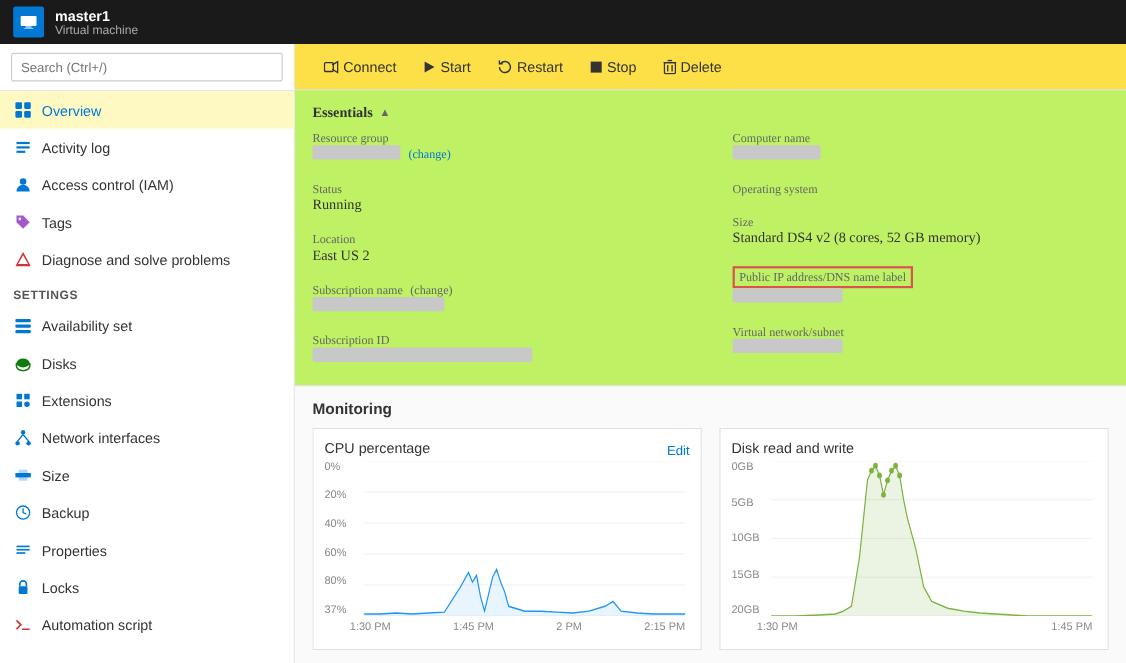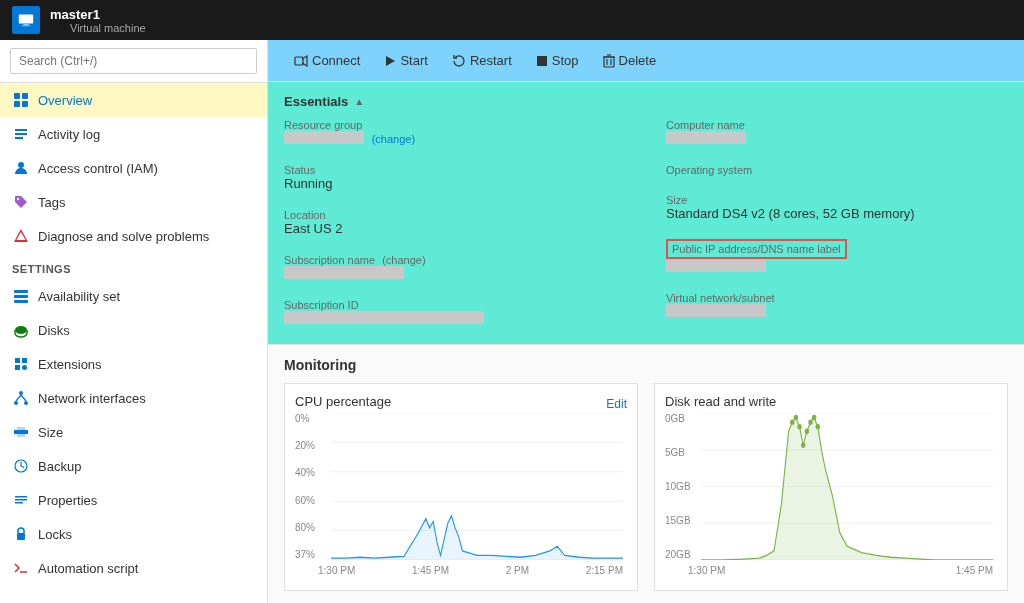--- a/index.html
+++ b/index.html
@@ -4,21 +4,21 @@
   <style>
     * { box-sizing: border-box; margin: 0; padding: 0; }
     body { font-family: 'Segoe UI', Arial, sans-serif; font-size: 13px; background: #f2f2f2; display: flex; flex-direction: column; height: 603px; overflow: hidden; }
 
     
     .top-bar { background: #1a1a1a; color: #fff; height: 40px; display: flex; align-items: center; padding: 0 12px; gap: 10px; flex-shrink: 0; }
     .top-bar-icon { width: 28px; height: 28px; background: #0078d4; display: flex; align-items: center; justify-content: center; border-radius: 2px; }
     .top-bar-icon svg { width: 18px; height: 18px; fill: #fff; }
     .top-bar-title { display: flex; flex-direction: column; }
     .top-bar-main { font-size: 13px; font-weight: 600; color: #fff; }
-    .top-bar-sub { font-size: 11px; color: #aaa; margin-left: 20px; }
+    .top-bar-sub { font-size: 11px; color: #aaa; }
 
     
     .layout { display: flex; flex: 1; overflow: hidden; }
 
     
     .sidebar { width: 268px; background: #fff; border-right: 1px solid #e0e0e0; display: flex; flex-direction: column; flex-shrink: 0; overflow-y: auto; }
     .sidebar-search { padding: 8px 10px; border-bottom: 1px solid #e0e0e0; }
     .sidebar-search input { width: 100%; border: 1px solid #ccc; padding: 5px 8px; font-size: 12px; border-radius: 2px; outline: none; }
     .sidebar-item { display: flex; align-items: center; padding: 8px 12px; cursor: pointer; gap: 8px; font-size: 13px; color: #333; }
     .sidebar-item.active { background: #fef9c3; color: #0078d4; }
@@ -26,25 +26,25 @@
     .sidebar-section-label { font-size: 11px; font-weight: 700; color: #555; padding: 10px 12px 4px 12px; text-transform: uppercase; letter-spacing: 0.5px; }
 
     
     .sidebar::-webkit-scrollbar { width: 4px; }
     .sidebar::-webkit-scrollbar-thumb { background: #ccc; }
 
     
     .main { flex: 1; display: flex; flex-direction: column; overflow: hidden; background: #fafafa; }
 
     
-    .toolbar { background: #7dd3fc; border-bottom: 1px solid #e0e0e0; padding: 8px 16px; display: flex; align-items: center; gap: 4px; flex-shrink: 0; }
+    .toolbar { background: #fde047; border-bottom: 1px solid #e0e0e0; padding: 8px 16px; display: flex; align-items: center; gap: 4px; flex-shrink: 0; }
     .toolbar-btn { display: flex; align-items: center; gap: 4px; padding: 5px 10px; border: none; background: none; cursor: pointer; font-size: 13px; color: #333; border-radius: 2px; }
 
     
-    .essentials { background: #5eead4; padding: 12px 16px; border-bottom: 1px solid #e0e0e0; flex-shrink: 0; }
+    .essentials { background: #bef264; padding: 12px 16px; border-bottom: 1px solid #e0e0e0; flex-shrink: 0; font-family: Liberation Serif, serif; }
     .essentials-header { display: flex; align-items: center; gap: 6px; font-size: 13px; font-weight: 600; margin-bottom: 10px; color: #333; }
     .essentials-header .chevron { font-size: 10px; color: #666; }
     .essentials-grid { display: grid; grid-template-columns: 1fr 1fr; gap: 0 40px; }
     .essentials-left, .essentials-right { display: flex; flex-direction: column; gap: 12px; }
     .essentials-row { display: flex; flex-direction: column; margin-bottom: 6px; }
     .essentials-label { font-size: 11px; color: #666; }
     .essentials-value { font-size: 13px; color: #333; }
     .essentials-value.link { color: #0078d4; cursor: pointer; text-decoration: none; }
     .blurred { background: #c8c8c8; border-radius: 2px; height: 13px; display: inline-block; }
     .highlighted-box { border: 2px solid #d9534f; padding: 2px 4px; display: inline-block; }

